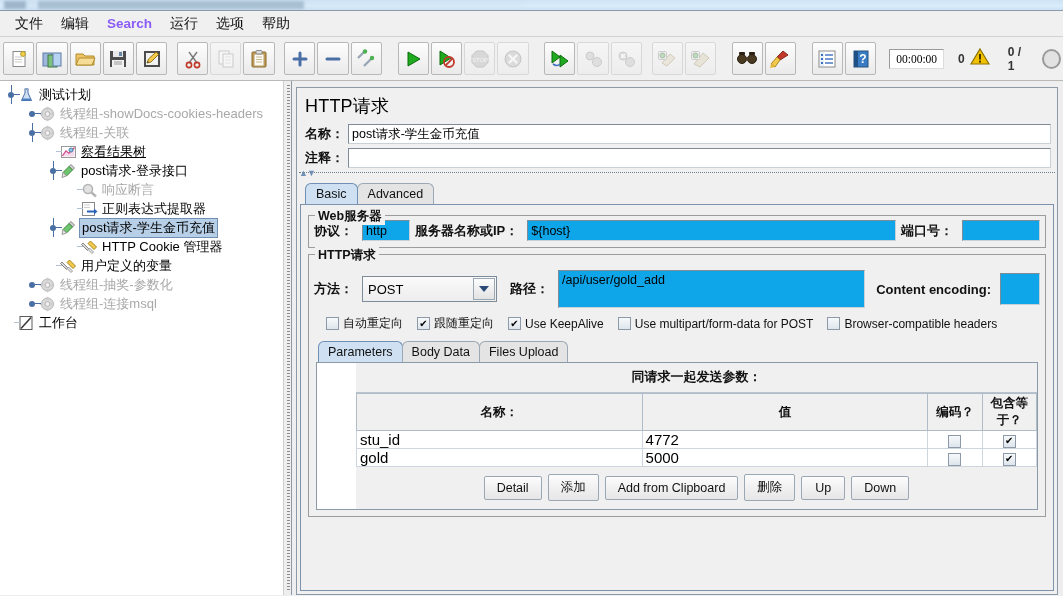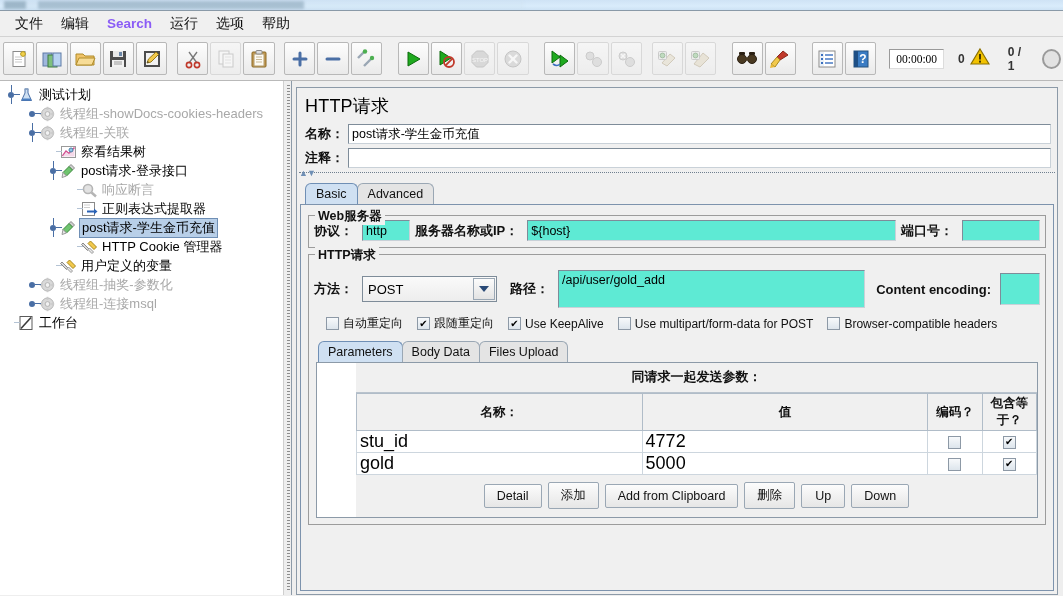--- a/index.html
+++ b/index.html
@@ -266,21 +266,21 @@
     position: absolute; top: -8px; left: 6px;
     background: #f0f0f0;
     padding: 0 3px;
     font-size: 12.5px; font-weight: bold; color: #111;
   }
   .row { display: flex; align-items: center; gap: 5px; }
 
   .inp {
     border: 1px solid #7e8c99;
     border-right-color: #c9d1d8; border-bottom-color: #c9d1d8;
-    background: #5eead4;
+    background: #0ea5e9;
     height: 21px;
     font-size: 12.5px;
     padding: 0 3px;
     display: flex; align-items: center;
     color: #000;
     overflow: hidden;
   }
   .combo {
     border: 1px solid #7e8c99;
     background: linear-gradient(to bottom,#fafafa,#ededed);
@@ -353,21 +353,21 @@
   table.params th {
     background: #f0f0f0;
     border: 1px solid #b0bcc8;
     font-size: 12.5px; font-weight: bold;
     height: 21px;
     color: #111;
   }
   table.params td {
     border: 1px solid #cdd6de;
     border-top: none;
-    font-size: 18px;
+    font-size: 15px;
     height: 16px;
     padding: 0 3px;
     color: #000;
     background: #fff;
   }
   table.params td.ctr { text-align: center; padding: 0; }
   .cellcb {
     width: 13px; height: 13px;
     border: 1px solid #8d99a6;
     background: linear-gradient(to bottom,#f7f9fb,#dde5ec);
@@ -690,21 +690,21 @@
               <g fill="#cacaca">
                 <rect x="7.6" y="0.8" width="1.8" height="3"></rect>
                 <rect x="7.6" y="12.2" width="1.8" height="3"></rect>
                 <rect x="0.8" y="7.1" width="3" height="1.8"></rect>
                 <rect x="12.2" y="7.1" width="3" height="1.8"></rect>
               </g>
             </svg>
           </span>
           <span class="lbl">线程组-关联</span>
         </div>
-        <div class="tnode" style="padding-left: 46px;">
+        <div class="tnode" style="padding-left: 46px; text-decoration: underline;">
           <span class="handle">
             <span class="arm" style="background:#b4c3d4"></span>
           </span>
           <span class="ico">
             <svg xmlns="http://www.w3.org/2000/svg" width="17" height="16" viewBox="0 0 17 16">
               <rect x="1.5" y="2.5" width="14" height="11" fill="#fff" stroke="#9a9a9a"></rect>
               <path d="M2.5 12 L6 7 L9 9.5 L14.5 3.5" stroke="#d14f8f" stroke-width="1.5" fill="none"></path>
               <path d="M2.5 12.5 L6 8 L9 10 L14.5 4.5 L14.5 12.5z" fill="#f3cfe3" opacity=".8"></path>
               <circle cx="11" cy="6" r="2" fill="#8fc7e8" stroke="#4a7fa5"></circle>
             </svg>

